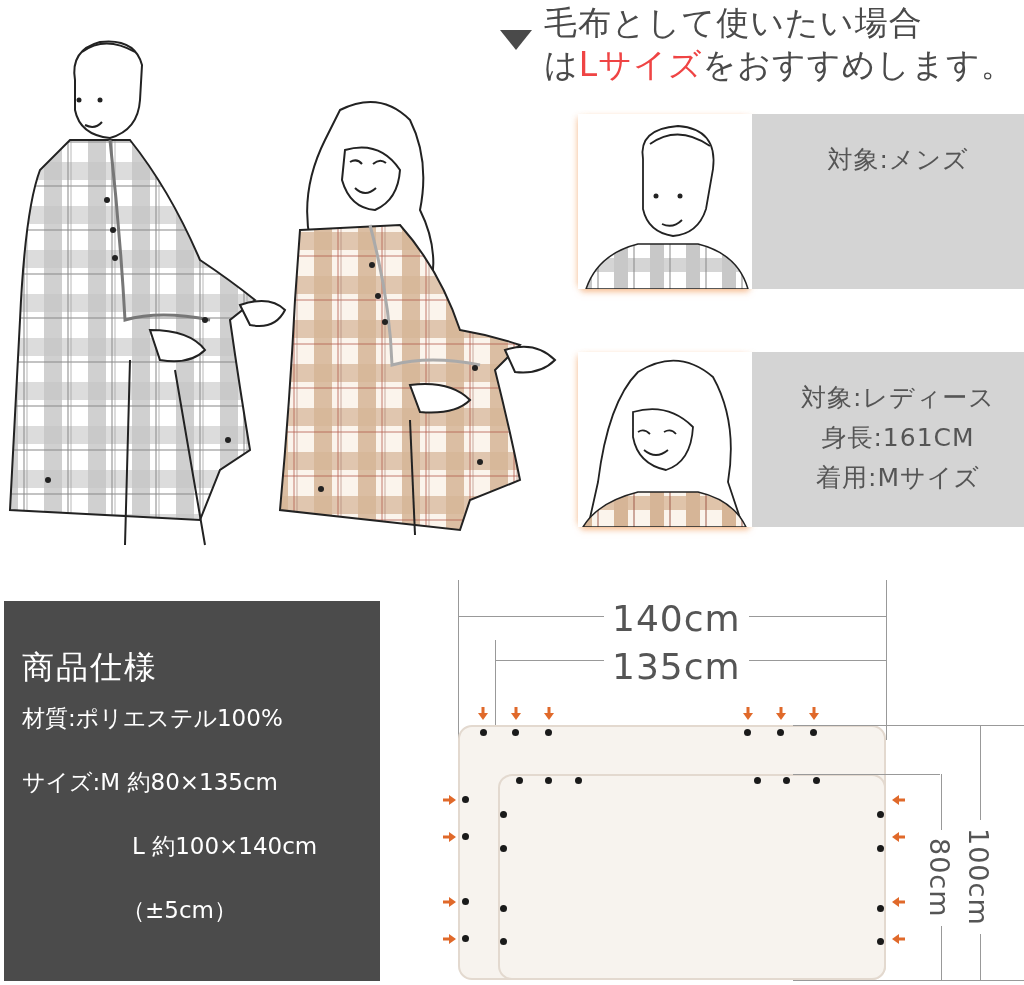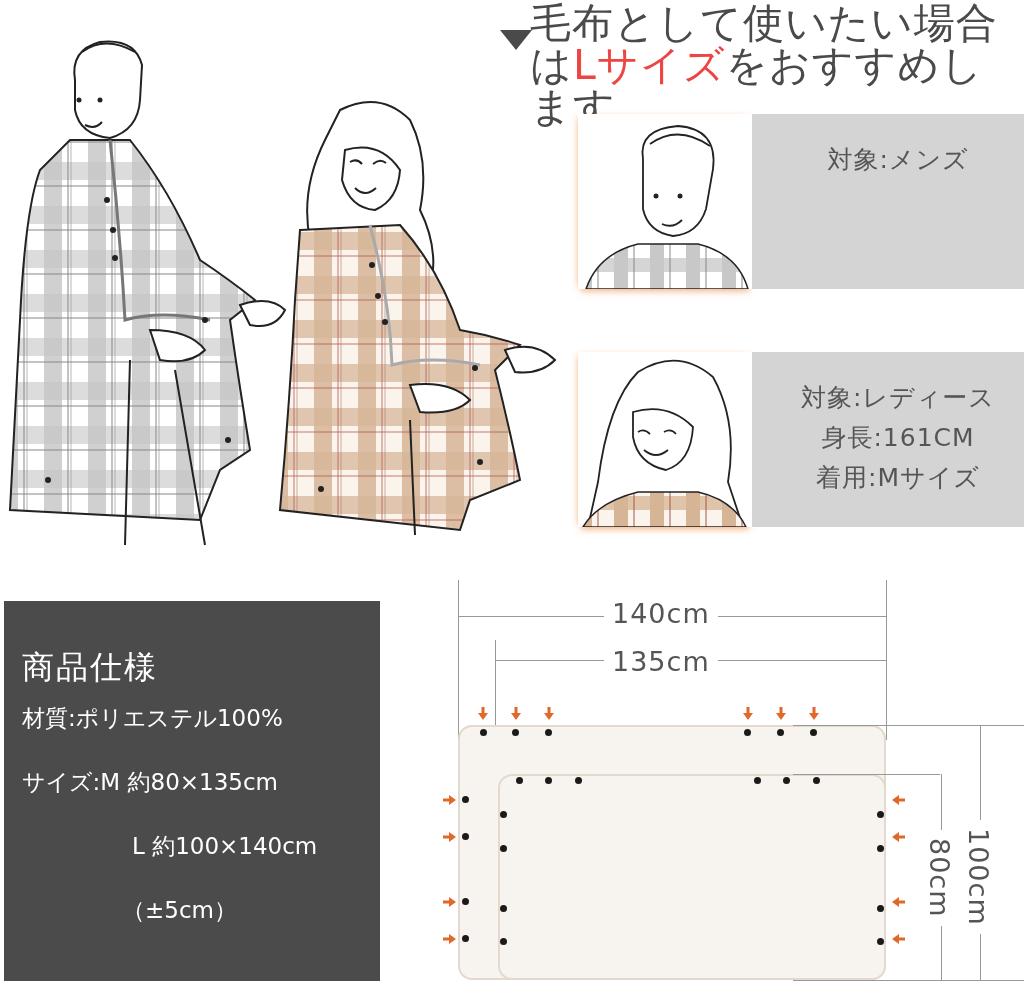--- a/index.html
+++ b/index.html
@@ -1,21 +1,21 @@
 <!DOCTYPE html>
 <html><head>
 <meta charset="utf-8">
 <style>
   html, body { margin:0; padding:0; background:#ffffff; }
   body { width:1024px; height:985px; position:relative; overflow:hidden;
          font-family:"DejaVu Sans", "Liberation Sans", sans-serif; color:#444; }
   .abs { position:absolute; }
 
   
-  .headline { left:490px; top:2px; font-size:41px; line-height:42px; color:#4a4a4a; letter-spacing:1px; }
+  .headline { left:504px; top:2px; font-size:33px; line-height:42px; color:#4a4a4a; letter-spacing:1px; }
   .headline .line2 { display:block; padding-left:40px; }
   .headline .line1 { display:block; padding-left:40px; }
   .headline .accent { color:#ef4444; }
   .tri { left:500px; top:30px; width:0; height:0;
          border-left:16px solid transparent; border-right:16px solid transparent;
          border-top:20px solid #4a4a4a; }
 
   
   .card { left:578px; width:446px; height:175px;text-align:center; }
   .card .portrait { position:absolute; left:0; top:0; width:174px; height:175px; background:#fff;
@@ -26,21 +26,21 @@
 
   
   .spec { left:4px; top:601px; width:376px; height:380px; background:#4b4b4b; border-radius:0;
           color:#fff; box-sizing:border-box; padding:44px 0 0 18px; }
   .spec .title { font-size:32px; line-height:44px; margin-bottom:14px; letter-spacing:2px; }
   .spec .row { font-size:23px; line-height:30px; margin-bottom:34px; white-space:nowrap; }
   .spec .indent { padding-left:110px; }
   .spec .indent2 { padding-left:100px; }
 
   
-  .dim-text { font-size:27px; color:#555; background:#fff; padding:0 8px; letter-spacing:1px; }
+  .dim-text { font-size:36px; color:#555; background:#fff; padding:0 8px; letter-spacing:1px; }
   .line-h { height:1px; background:#999; }
   .line-v { width:1px; background:#999; }
   .blanket { border:2px solid #e3d9cf; border-radius:14px; background:#f7f3ee; box-sizing:border-box; }
   .dot { width:7px; height:7px; border-radius:50%; background:#1a1a1a; }
   .vert-text { font-size:27px; color:#555; writing-mode:vertical-rl; background:#fff; letter-spacing:1px; }
 </style>
 </head>
 <body>
 
 <div class="abs tri"></div>

